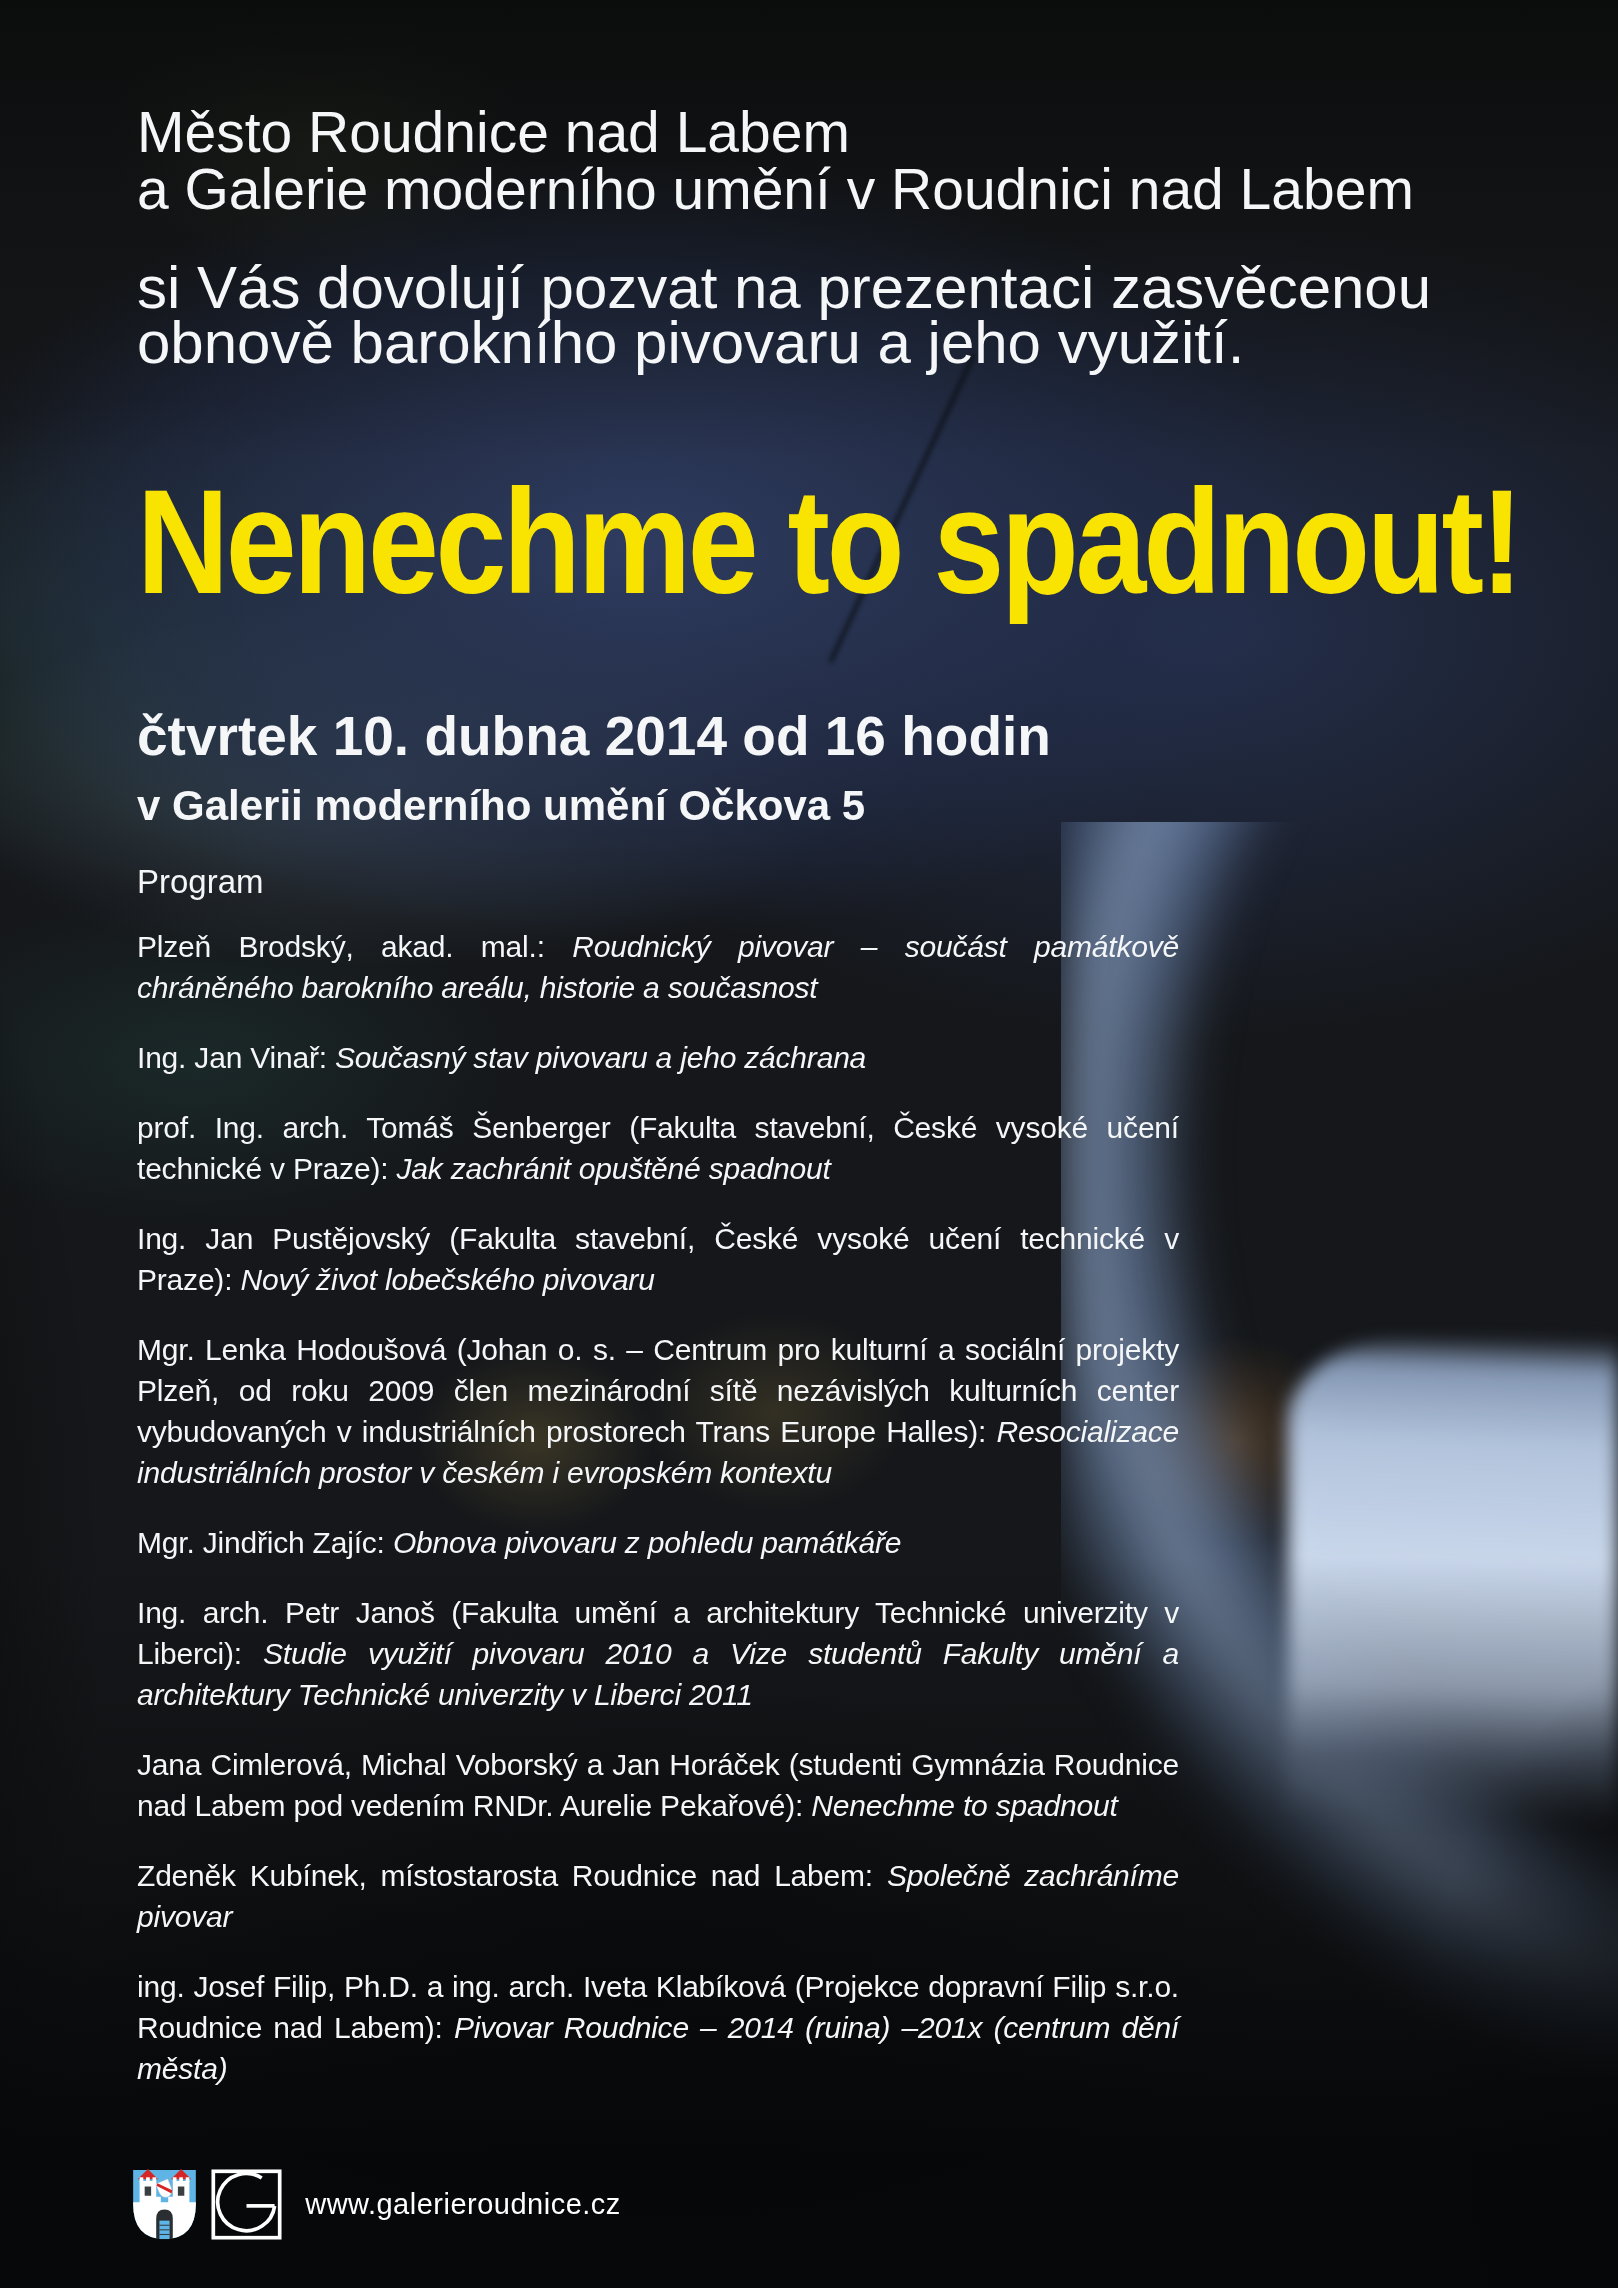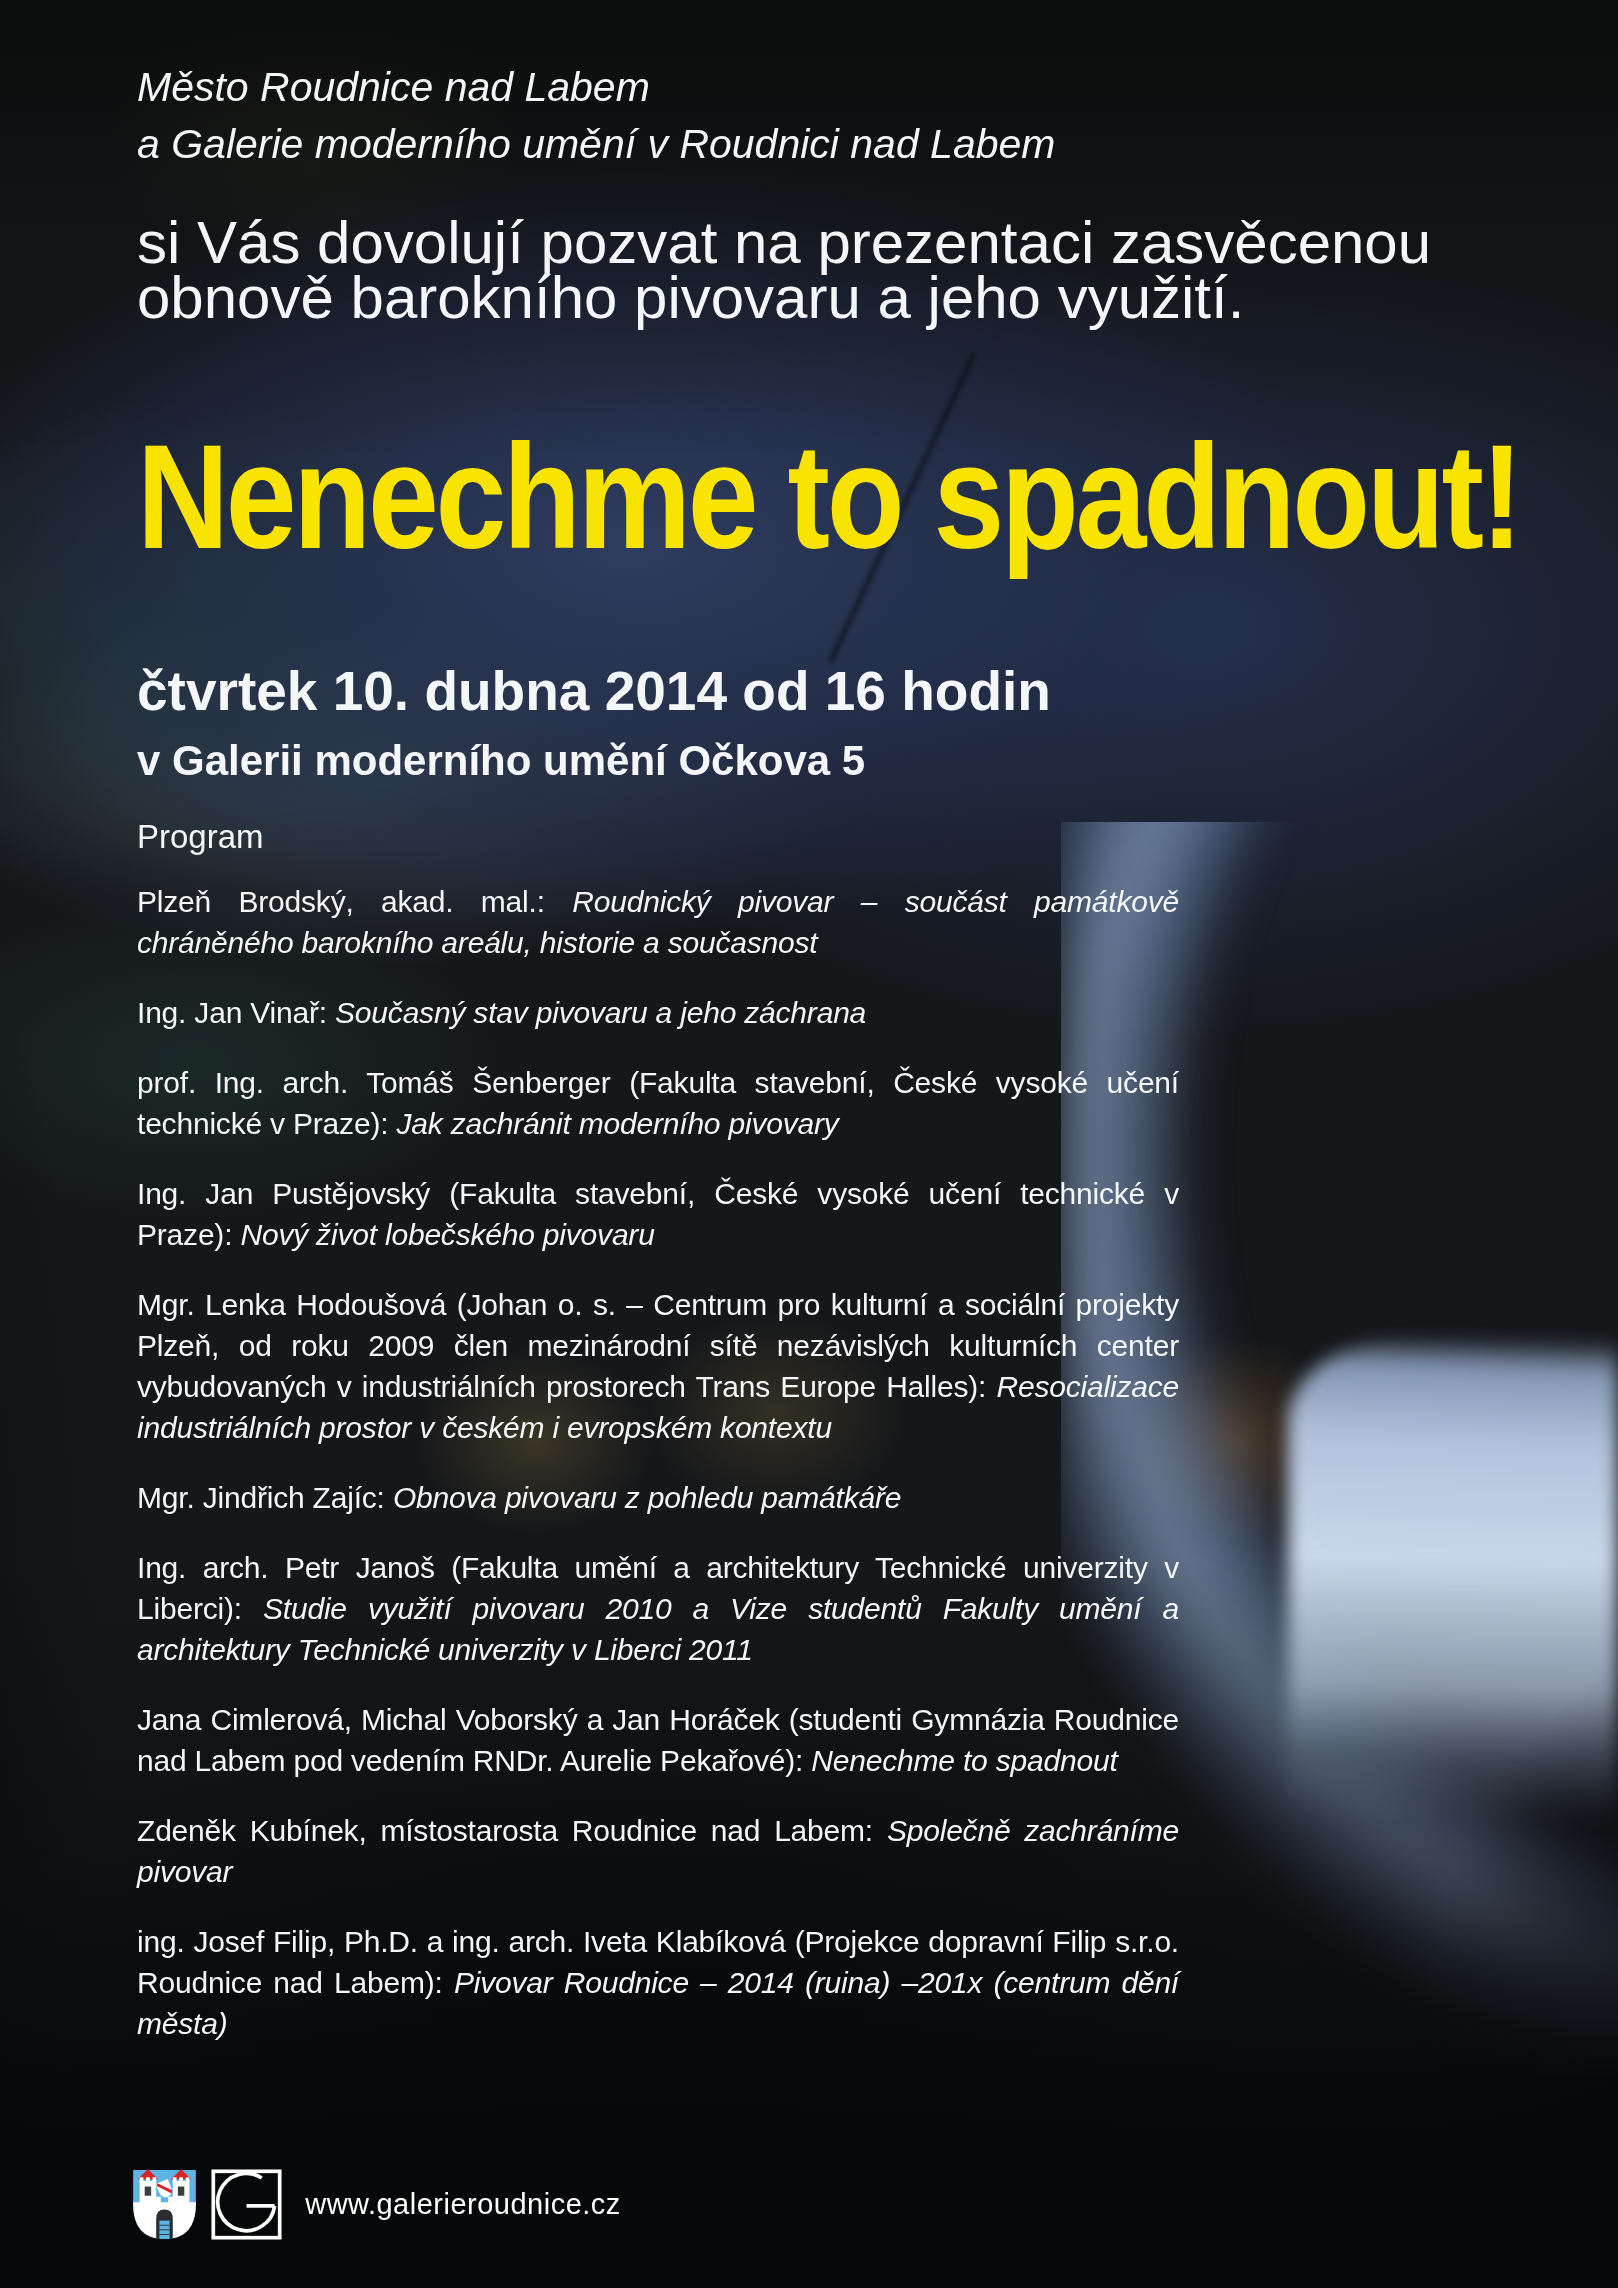--- a/index.html
+++ b/index.html
@@ -55,21 +55,21 @@
   .vignette{
     position:absolute;inset:0;
     background-image:
       linear-gradient(180deg, rgba(10,11,10,0.88) 0%, rgba(10,11,10,0.35) 9%, rgba(10,11,10,0) 20%, rgba(10,11,10,0) 68%, rgba(8,9,10,0.45) 82%, rgba(6,7,8,0.95) 94%),
       radial-gradient(ellipse 332px 1200px at -129px 1661px, rgba(6,8,8,0.75), rgba(6,8,8,0) 70%),
       radial-gradient(ellipse 388px 646px at 1707px 2123px, rgba(6,7,9,0.80), rgba(6,7,9,0) 75%);
   }
   
   .content{position:absolute;left:137px;top:0;width:1440px;}
   .content .line{display:block;}
-  h1.org{margin:59px 0 0;font-size:41px;line-height:57px;font-weight:400;font-style:italic;}
+  h1.org{margin:104px 0 0;font-size:57px;line-height:57px;font-weight:400;}
   .intro{margin:42px 0 0;font-size:60px;line-height:55px;font-weight:400;}
   .title{
     margin:96px 0 0;font-size:148px;line-height:151px;font-weight:700;
     letter-spacing:-3.7px;color:#f9e300;white-space:nowrap;
     transform:scaleX(0.86);transform-origin:left center;
   }
   .datetime{margin:89px 0 0;font-size:55px;line-height:61px;font-weight:700;}
   .venue{margin:14px 0 0;font-size:42px;line-height:50px;font-weight:700;}
   .program-label{margin:29.5px 0 0;font-size:33px;line-height:41px;}
   .program{margin:24px 0 0;width:1042px;font-size:30px;line-height:41px;letter-spacing:-0.2px;}
@@ -105,21 +105,21 @@
 
     <div class="title">Nenechme to spadnout!</div>
 
     <div class="datetime">čtvrtek 10. dubna 2014 od 16 hodin</div>
     <div class="venue">v Galerii moderního umění Očkova 5</div>
 
     <div class="program-label">Program</div>
     <div class="program">
         <p class="entry"><span>Plzeň Brodský, akad. mal.: </span><i>Roudnický pivovar – součást památkově chráněného barokního areálu, historie a současnost</i></p>
         <p class="entry"><span>Ing. Jan Vinař: </span><i>Současný stav pivovaru a jeho záchrana</i></p>
-        <p class="entry"><span>prof. Ing. arch. Tomáš Šenberger (Fakulta stavební, České vysoké učení technické v Praze): </span><i>Jak zachránit moderního pivovary</i></p>
+        <p class="entry"><span>prof. Ing. arch. Tomáš Šenberger (Fakulta stavební, České vysoké učení technické v Praze): </span><i>Jak zachránit opuštěné spadnout</i></p>
         <p class="entry"><span>Ing. Jan Pustějovský (Fakulta stavební, České vysoké učení technické v Praze): </span><i>Nový život lobečského pivovaru</i></p>
         <p class="entry"><span>Mgr. Lenka Hodoušová (Johan o. s. – Centrum pro kulturní a sociální projekty Plzeň, od roku 2009 člen mezinárodní sítě nezávislých kulturních center vybudovaných v industriálních prostorech Trans Europe Halles): </span><i>Resocializace industriálních prostor v českém i evropském kontextu</i></p>
         <p class="entry"><span>Mgr. Jindřich Zajíc: </span><i>Obnova pivovaru z pohledu památkáře</i></p>
         <p class="entry"><span>Ing. arch. Petr Janoš (Fakulta umění a architektury Technické univerzity v Liberci): </span><i>Studie využití pivovaru 2010 a Vize studentů Fakulty umění a architektury Technické univerzity v Liberci 2011</i></p>
         <p class="entry"><span>Jana Cimlerová, Michal Voborský a Jan Horáček (studenti Gymnázia Roudnice nad Labem pod vedením RNDr. Aurelie Pekařové): </span><i>Nenechme to spadnout</i></p>
         <p class="entry"><span>Zdeněk Kubínek, místostarosta Roudnice nad Labem: </span><i>Společně zachráníme pivovar</i></p>
         <p class="entry"><span>ing. Josef Filip, Ph.D. a ing. arch. Iveta Klabíková (Projekce dopravní Filip s.r.o. Roudnice nad Labem): </span><i>Pivovar Roudnice – 2014 (ruina) –201x (centrum dění města)</i></p>
       </div>
   </div>
 

